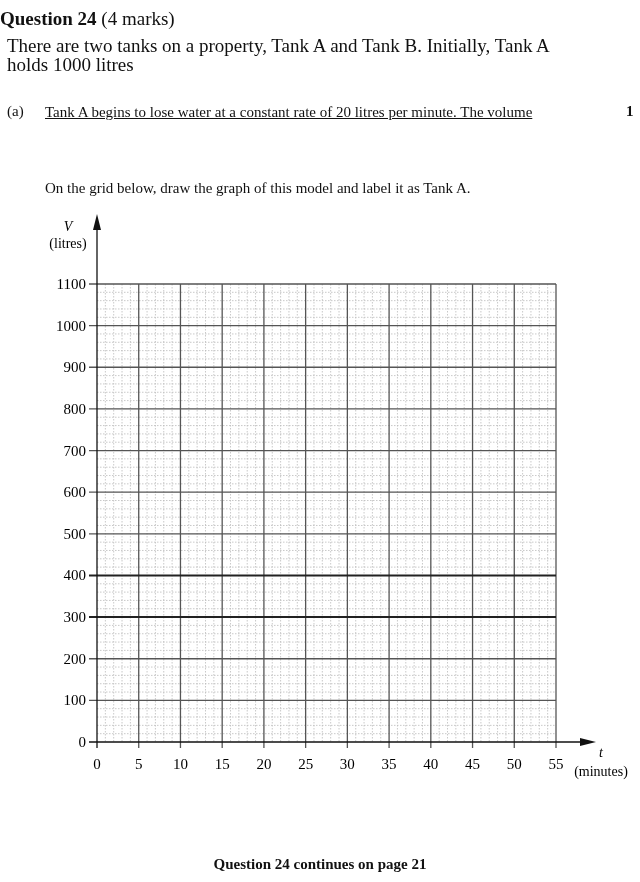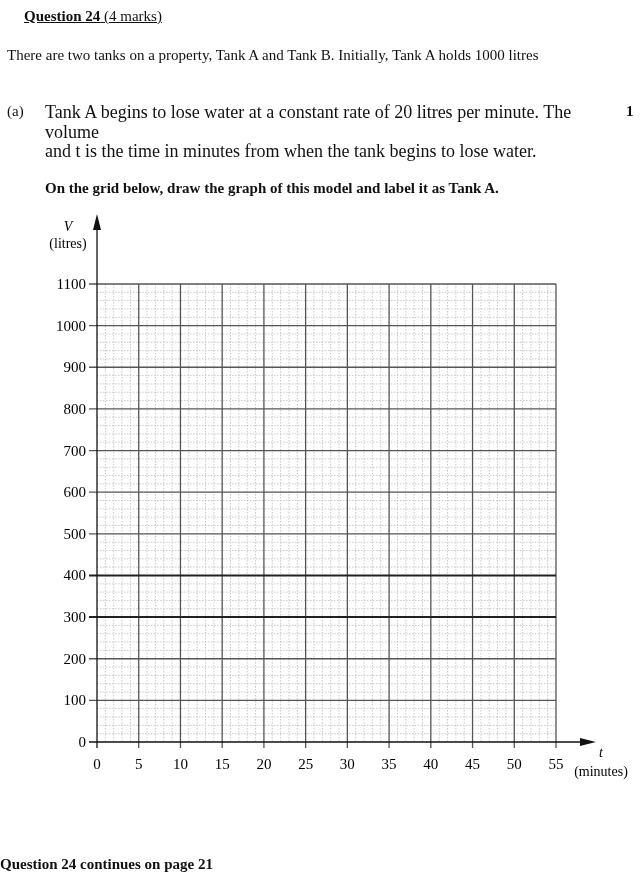--- a/index.html
+++ b/index.html
@@ -1,44 +1,43 @@
 <!DOCTYPE html>
 <html><head>
 <meta charset="utf-8">
 <style>
   html, body { margin:0; padding:0; background:#fff; }
   body { width:640px; height:882px; position:relative; overflow:hidden;
          font-family:"Liberation Serif","DejaVu Serif",serif; color:#111; }
   .abs { position:absolute; }
-  .qtitle { left:24px; top:8px; font-size:15px;text-decoration:underline; }
+  .qtitle { left:0; top:8px; font-size:19px; }
   .qtitle b { font-weight:bold; }
-  .para { left:7px; top:46px; font-size:15px; line-height:19px; width:580px; }
+  .para { left:7px; top:36px; font-size:19px; line-height:19px; width:580px; }
   .part-label { left:7px; top:103px; font-size:15px; }
-  .part-text { left:45px; top:103px; font-size:18px; line-height:19.5px; width:540px; }
+  .part-text { left:45px; top:103px; font-size:15px; line-height:19.5px; width:540px;text-decoration:underline; }
   .marks { left:626px; top:103px; font-size:15px; font-weight:bold; }
-  .instr { left:45px; top:180px; font-size:15px;font-weight:bold; }
-  .footer { left:0; width:640px; top:856px; text-align:left; font-size:15px; font-weight:bold; }
+  .instr { left:45px; top:180px; font-size:15px; }
+  .footer { left:0; width:640px; top:856px; text-align:center; font-size:15px; font-weight:bold; }
   svg text { font-family:"Liberation Serif","DejaVu Serif",serif; }
 </style>
 </head>
 <body>
 
 <div class="abs qtitle">
   <b>Question 24</b>
   <span>(4 marks)</span>
 </div>
 
 <div class="abs para">
   <div>There are two tanks on a property, Tank A and Tank B. Initially, Tank A holds 1000 litres</div>
 </div>
 
 <div class="abs part-label">(a)</div>
 <div class="abs part-text">
   <div>Tank A begins to lose water at a constant rate of 20 litres per minute. The volume</div>
-  <div>and t is the time in minutes from when the tank begins to lose water.</div>
 </div>
 <div class="abs marks">1</div>
 <div class="abs instr">On the grid below, draw the graph of this model and label it as Tank A.</div>
 
 <svg id="chart" class="abs" style="left:0;top:200px" width="640" height="600">
   <g id="minor">
       <line x1="105.34545454545454" y1="84" x2="105.34545454545454" y2="542" stroke="#bbb" stroke-width="0.8" stroke-dasharray="1.5,1.5"></line>
       <line x1="113.69090909090909" y1="84" x2="113.69090909090909" y2="542" stroke="#bbb" stroke-width="0.8" stroke-dasharray="1.5,1.5"></line>
       <line x1="122.03636363636363" y1="84" x2="122.03636363636363" y2="542" stroke="#bbb" stroke-width="0.8" stroke-dasharray="1.5,1.5"></line>
       <line x1="130.38181818181818" y1="84" x2="130.38181818181818" y2="542" stroke="#bbb" stroke-width="0.8" stroke-dasharray="1.5,1.5"></line>

